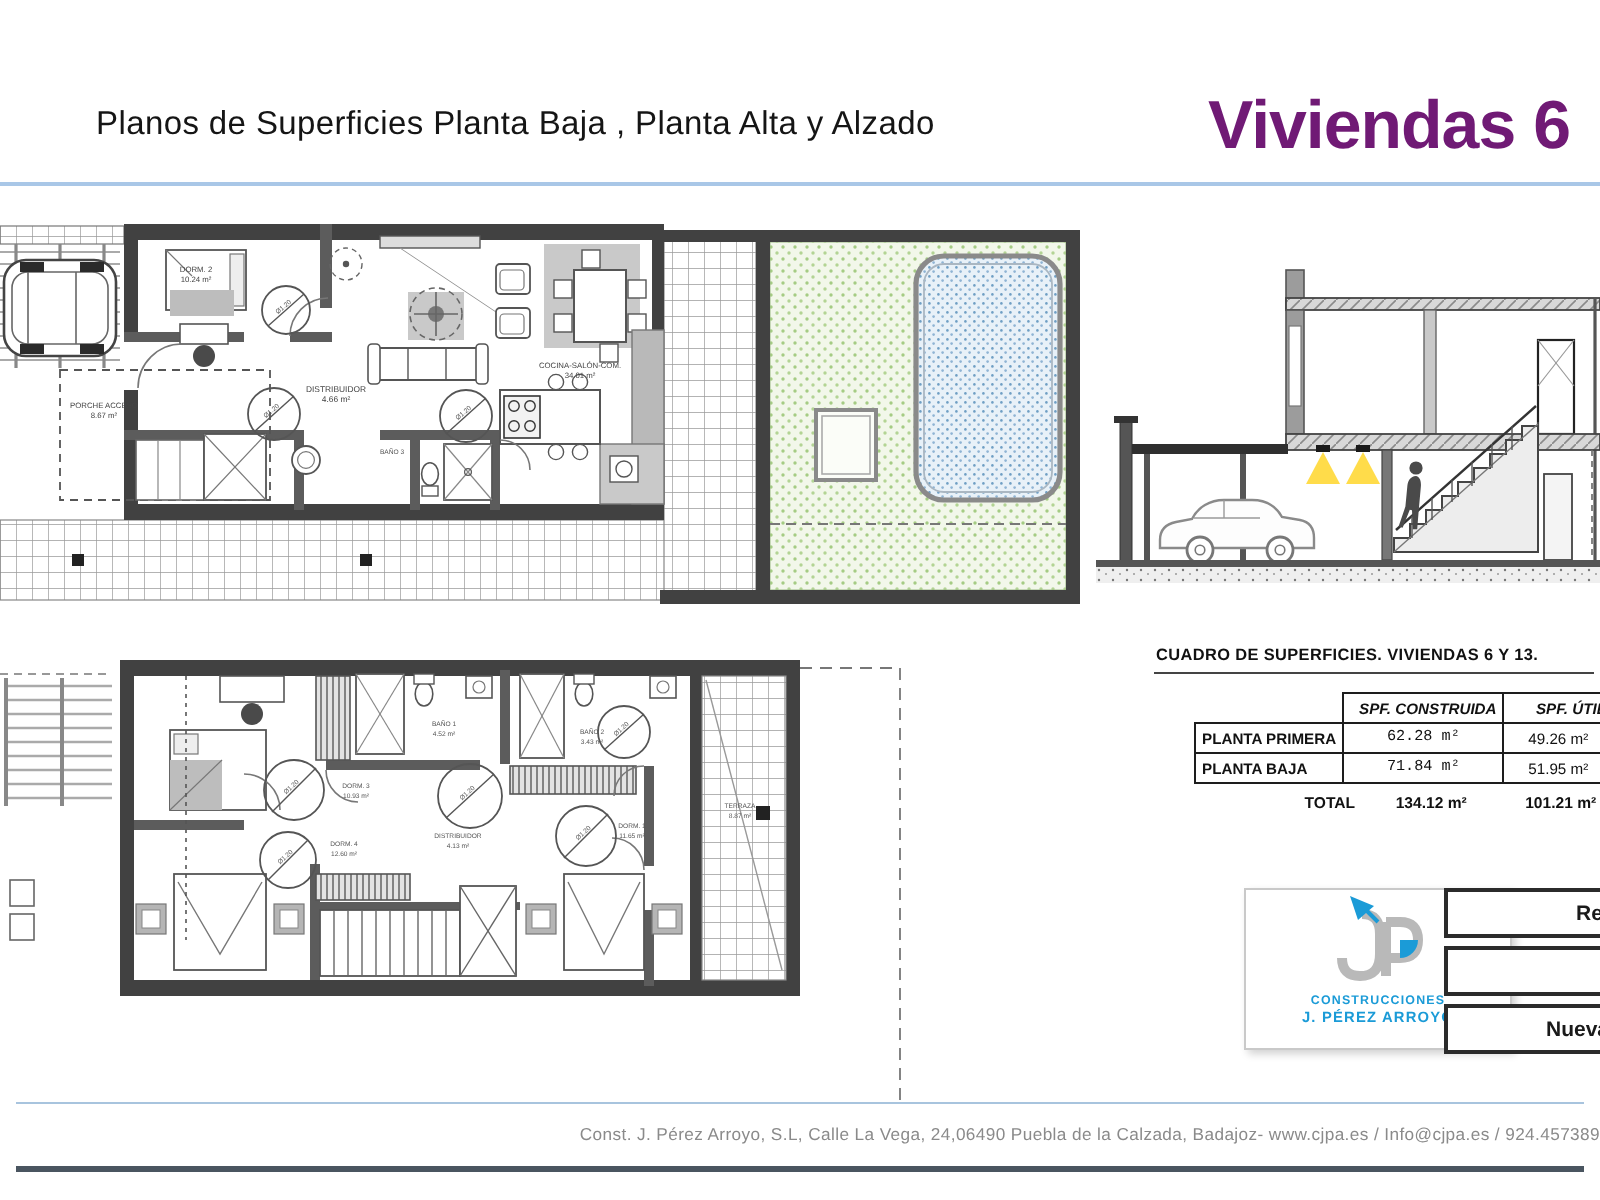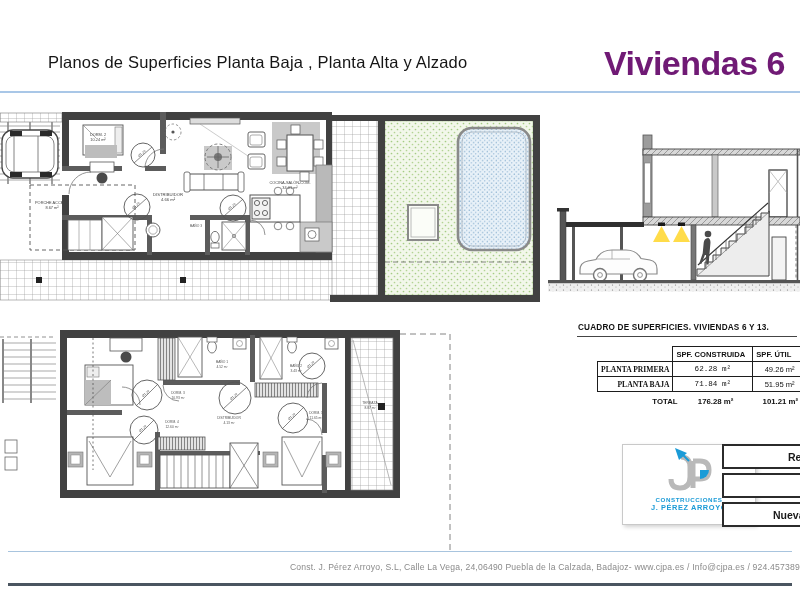--- a/index.html
+++ b/index.html
@@ -13,22 +13,22 @@
   svg text{font-family:"Liberation Sans",sans-serif;fill:#333;}
   .rlab{font-size:4.2px;fill:#444;}
   .rlab2{font-size:3.9px;fill:#444;}
   .dlab{font-size:3.3px;fill:#555;}
   
   .cuadro{position:absolute;left:575px;top:323px;width:232px;font-size:8px;color:#111;}
   .cuadro .ctitle{font-weight:bold;font-size:8.2px;letter-spacing:.2px;padding-left:3px;white-space:nowrap;}
   .cuadro .crule{border-top:1.5px solid #444;margin:4px 0 0 2px;width:220px;}
   .stable{border-collapse:collapse;margin:9px 0 0 22px;}
   .stable td,.stable th{border:1.6px solid #1d1d1d;height:14px;padding:0 3px;font-size:7.6px;white-space:nowrap;}
-  .stable th{font-weight:bold;text-align:left;}
-  .stable td.lbl{font-weight:bold;text-align:right;width:66px;font-family:Liberation Serif, serif;}
+  .stable th{font-weight:bold;text-align:right;font-style:italic;}
+  .stable td.lbl{font-weight:bold;text-align:left;width:66px;}
   .stable td.val{text-align:center;}
   .stable td.c2{width:74px;font-family:Liberation Mono, monospace;}
   .stable td.c3{width:50px;}
   .stable .nob{border:none;}
   .totrow{display:flex;margin:5px 0 0 22px;font-size:7.8px;font-weight:bold;}
   .totrow .t1{width:72px;padding-left:12px;text-align:right;}
   .totrow .t2{width:80px;text-align:center;}
   .totrow .t3{width:56px;text-align:center;}
   
   .logocard{position:absolute;left:622px;top:444px;width:132px;height:79px;background:#fff;border:1px solid #c9c9c9;box-shadow:2px 2px 4px rgba(0,0,0,.18);text-align:center;}
@@ -356,21 +356,21 @@
       </tr>
       <tr>
         <td class="lbl">PLANTA BAJA</td>
         <td class="val c2">71.84  m²</td>
         <td class="val c3">51.95 m²</td>
       </tr>
     </tbody>
       </table>
     <div class="totrow">
       <div class="t1">TOTAL</div>
-      <div class="t2">176.28 m²</div>
+      <div class="t2">134.12 m²</div>
       <div class="t3">101.21 m²</div>
     </div>
   </div>
 
   <svg style="left:0;top:325px" width="470" height="232" viewBox="0 0 470 232">
 
     <g>
       <g stroke="#aaa" stroke-width="1.2">
         <line x1="2" y1="18" x2="56" y2="18"></line>
           <line x1="2" y1="25" x2="56" y2="25"></line>

